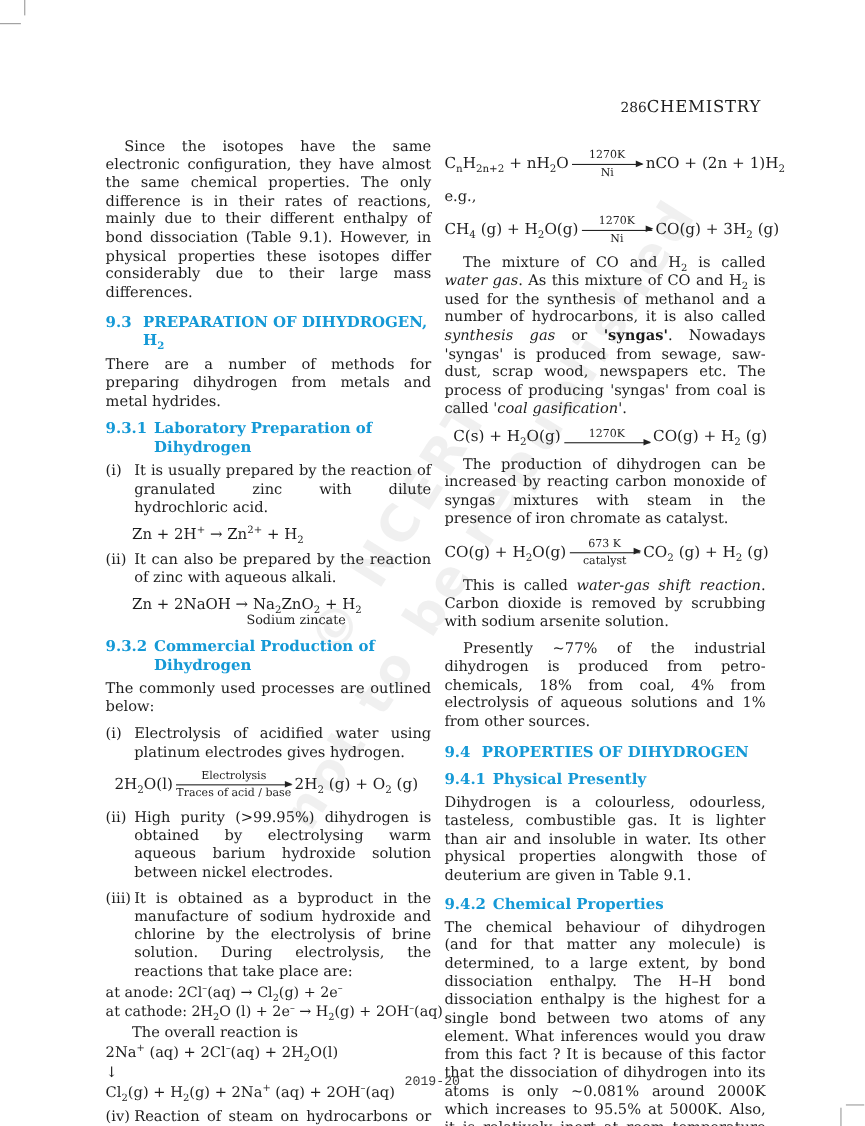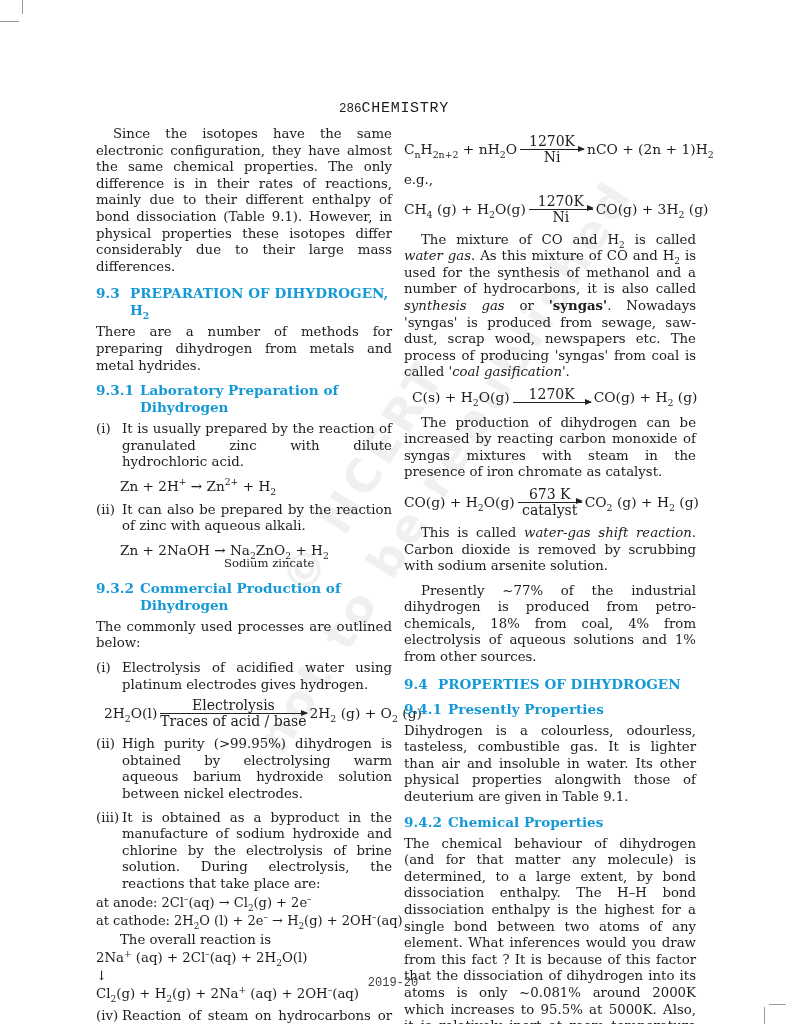--- a/index.html
+++ b/index.html
@@ -4,21 +4,21 @@
 <style>
   :root{ --accent:#1599d6; }
   html,body{margin:0;padding:0;background:#ffffff;}
   .page{
     position:relative;width:786px;height:1024px;background:#fff;
     font-family:"DejaVu Serif", serif;color:#1c1c1c;overflow:hidden;
   }
   
   .cm{position:absolute;background:#9a9a9a;}
   
-  .pagehead{position:absolute;top:100px;left:96px;width:596px;display:flex;justify-content:center;align-items:baseline;font-family:Liberation Mono, monospace;}
+  .pagehead{position:absolute;top:88px;left:96px;width:596px;display:flex;justify-content:flex-end;align-items:baseline;}
   .pagenum{font-size:12.5px;}
   .subject{font-size:15px;letter-spacing:0.7px;}
   
   .cols{position:absolute;top:126px;left:96px;display:flex;gap:12px;}
   .col{width:296px;font-size:13.3px;line-height:16.6px;text-align:justify;}
   .col.right{width:292px;}
   p{margin:0 0 8px;}
   p.indent{text-indent:17px;}
   .sect{color:var(--accent);font-weight:bold;font-size:13.6px;margin:10px 0 5px;display:flex;text-align:left;line-height:17px;}
   .sect .hnum{flex:0 0 34px;}
@@ -28,21 +28,21 @@
   .li .marker{flex:0 0 26px;}
   .li .txt{flex:1;text-align:justify;}
   .eq{margin:2px 0 7px 24px;font-size:13.6px;text-align:left;}
   .eq-caption{margin:-4px 0 7px 128px;font-size:11.6px;text-align:left;}
   .chemline{margin:0 0 2px;font-size:13px;white-space:nowrap;text-align:left;}
   .overall-label{margin:2px 0 2px 24px;text-align:left;}
   .center{text-align:left;margin:1px 0;}
   .rxn{display:flex;align-items:center;margin:7px 0 9px;font-size:13.8px;white-space:nowrap;text-align:left;}
   .rxn.ind8{margin-left:8px;}
   .rxn-arrow{display:inline-flex;flex-direction:column;align-items:center;margin:0 3px;}
-  .rxn-arrow .over,.rxn-arrow .under{font-size:14px;line-height:11px;font-family:"DejaVu Serif",serif;text-align:center;}
+  .rxn-arrow .over,.rxn-arrow .under{font-size:10px;line-height:11px;font-family:"DejaVu Serif",serif;text-align:center;}
   .rxn-arrow .shaft{position:relative;align-self:stretch;height:1px;background:#222;min-width:64px;margin:2px 0;}
   .rxn-arrow .shaft::after{content:"";position:absolute;right:-1px;top:-3.5px;width:0;height:0;
     border-left:7px solid #222;border-top:3.5px solid transparent;border-bottom:3.5px solid transparent;}
   .rxn-arrow .under:empty{display:none;}
   sub,sup{font-size:68%;line-height:0;}
   .eg{margin:0 0 2px;text-align:left;}
   
   .watermark{
     position:absolute;left:110px;top:430px;width:560px;text-align:center;
     transform:rotate(-58deg);color:rgba(110,110,110,0.10);
@@ -206,21 +206,21 @@
 
       <p class="indent">Presently ~77% of the industrial dihydrogen is produced from petro-chemicals, 18% from coal, 4% from electrolysis of aqueous solutions and 1% from other sources.</p>
 
       <div class="sect">
         <span class="hnum">9.4</span>
         <span class="htitle">PROPERTIES OF DIHYDROGEN</span>
       </div>
 
       <div class="subsect">
         <span class="hnum">9.4.1</span>
-        <span class="htitle">Presently Properties</span>
+        <span class="htitle">Physical Presently</span>
       </div>
 
       <p>Dihydrogen is a colourless, odourless, tasteless,  combustible gas. It is lighter than air and insoluble in water. Its other physical properties alongwith those of deuterium are given in Table 9.1.</p>
 
       <div class="subsect">
         <span class="hnum">9.4.2</span>
         <span class="htitle">Chemical Properties</span>
       </div>
 
       <p>The chemical behaviour of dihydrogen (and for that matter any molecule) is determined, to a large extent, by bond dissociation enthalpy. The H–H bond dissociation enthalpy is the highest for a single bond between two atoms of any element. What inferences would you draw from this fact ? It is because of this factor that the dissociation of dihydrogen into its atoms is only ~0.081% around 2000K which increases to 95.5% at 5000K. Also, it is relatively inert at room temperature due to the</p>

